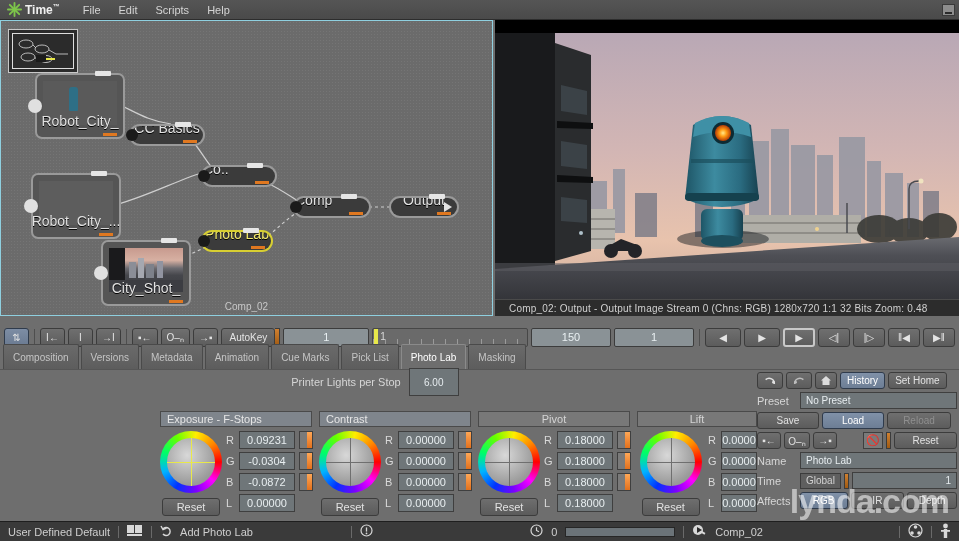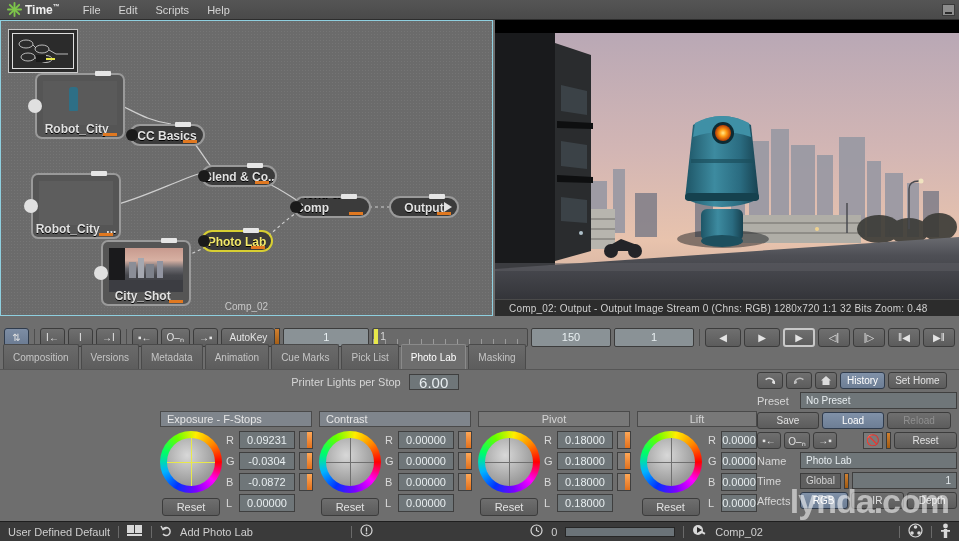--- a/index.html
+++ b/index.html
@@ -30,21 +30,21 @@
     background-image:radial-gradient(#757575 0.5px, transparent 0.6px);
     background-size:3px 3px;
     border:1px solid #8fd0e0;border-top-color:#8fd0e0;}
   .minimap{position:absolute;left:7px;top:8px;width:70px;height:44px;background:#2b2b2b;border:1px solid #c9c9c9;}
   .minimap .mm-in{position:absolute;left:3px;top:3px;right:3px;bottom:3px;border:1px solid #ddd;}
   .comp-label{position:absolute;left:0;bottom:3px;width:100%;text-align:center;color:#c8c8c8;font-size:10px;}
 
   .node{position:absolute;border-radius:7px;background:#9a9a9a;padding:2px;}
   .node .body{border-radius:5px;background:#3b3b3b;position:relative;width:100%;height:100%;overflow:hidden;
      display:flex;align-items:flex-end;justify-content:center;}
-  .node .nm{font-size:12px;color:#e2e2e2;padding-bottom:1px;text-shadow:0 1px 0 #000;position:relative;z-index:3;font-weight:bold;}
+  .node .nm{font-size:14px;color:#e2e2e2;padding-bottom:8px;text-shadow:0 1px 0 #000;position:relative;z-index:3;}
   .node .tophandle{position:absolute;top:-2px;right:14px;width:16px;height:5px;background:#e6e6e6;border-radius:1px;z-index:4;}
   .node .lefthandle{position:absolute;left:-7px;top:50%;margin-top:-7px;width:14px;height:14px;border-radius:50%;background:#e0e0e0;z-index:4;}
   .node .orange{position:absolute;bottom:1px;right:6px;width:14px;height:3px;background:#e07820;z-index:4;}
   .node.big{width:90px;height:66px;}
   .node.big .body{background:#555;}
   .node.pill{height:22px;border-radius:11px;}
   .node.pill .body{border-radius:9px;background:#3b3b3b;}
   .node.pill .lefthandle{left:-3px;width:12px;height:12px;margin-top:-6px;background:#1a1a1a;}
   .node.sel{background:#d8cf32;}
   .node.sel .nm{color:#f3e96a;}
@@ -77,21 +77,21 @@
   
   .tabrow{position:absolute;left:0;top:351px;width:959px;height:18px;background:#6e6e6e;display:flex;align-items:flex-end;padding-left:3px;}
   .tab{height:16px;padding:12px 9px;background:linear-gradient(#6a6a6a,#5d5d5d);border:1px solid #4a4a4a;border-bottom:none;
     border-radius:2px 2px 0 0;font-size:10px;color:#c5c5c5;display:flex;align-items:center;margin-right:2px;cursor:default;}
   .tab.active{background:#6e6e6e;color:#ffffff;border-color:#8a8a8a;height:17px;}
 
   
   .params{position:absolute;left:0;top:369px;width:959px;height:152px;background:#6e6e6e;border-top:1px solid #565656;}
   .plrow{position:absolute;left:0;top:3px;width:750px;height:18px;display:flex;align-items:center;justify-content:center;gap:8px;}
   .plrow .lbl{font-size:11px;color:#d6d6d6;}
-  .plfld{width:50px;height:16px;background:#6f7679;border:1px solid #3f3f3f;color:#e6ecef;font-size:15px;
+  .plfld{width:50px;height:28px;background:#6f7679;border:1px solid #3f3f3f;color:#e6ecef;font-size:10px;
     display:flex;align-items:center;justify-content:center;}
 
   .wheelpanel{position:absolute;top:41px;height:108px;}
   .wp-title{height:16px;background:#7f858c;border:1px solid #4a4a4a;color:#e6e6e6;font-size:11px;
     display:flex;align-items:center;padding-left:6px;}
   .wp-title.ctr{justify-content:center;padding-left:0;background:#787878;color:#d4d4d4;}
   .wp-body{display:flex;margin-top:4px;}
   .wheelcol{width:70px;display:flex;flex-direction:column;align-items:center;}
   .cwheel{width:62px;height:62px;border-radius:50%;position:relative;
     background:conic-gradient(from 90deg,#ff0000,#ff00ff,#7b00ff,#0033ff,#00b3ff,#00ff66,#66ff00,#ffee00,#ff8800,#ff0000);}

